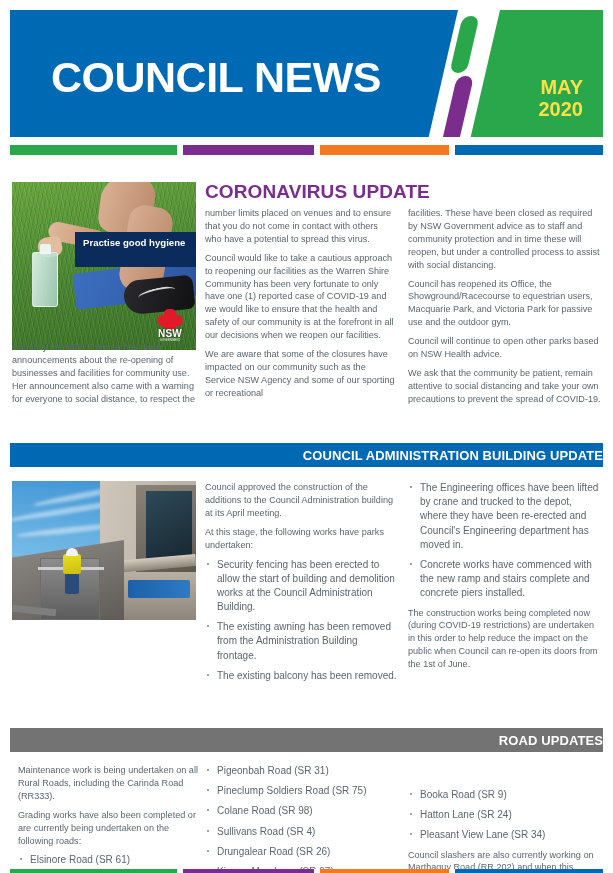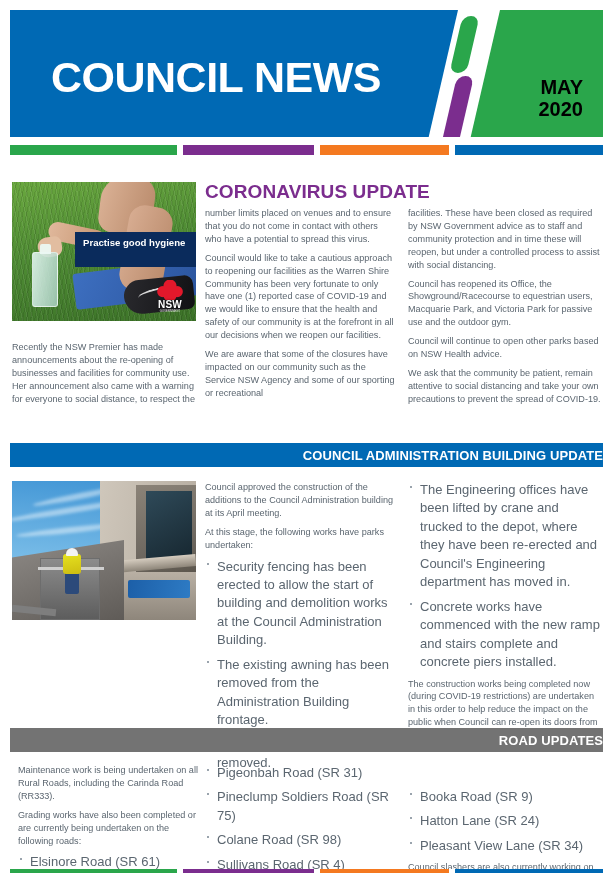--- a/index.html
+++ b/index.html
@@ -82,21 +82,21 @@
     height: 61px;
     background: #7b2d8e;
     border-radius: 9px 9px 0 0;
     transform: skewX(-13deg);
   }
   .mast-date {
     position: absolute;
     right: 20px;
     top: 66px;
     text-align: right;
-    color: #000000;
+    color: #fde047;
     font-weight: bold;
     font-size: 20px;
     line-height: 1.12;
     z-index: 4;
   }
 
   
   .rule-bar {
     position: absolute;
     left: 10px;
@@ -158,41 +158,41 @@
     list-style: none;
     margin: 0 0 6px 0;
     padding: 0;
   }
   ul.bullets:last-child { margin-bottom: 0; }
   ul.bullets li {
     position: relative;
     padding-left: 12px;
     margin-bottom: 6px;
     color: #5b6670;
-    font-size: 13px;
+    font-size: 10px;
     line-height: 1.42;
   }
   ul.bullets li:last-child { margin-bottom: 0; }
   ul.bullets li::before {
     content: "";
     position: absolute;
     left: 2px;
     top: 5px;
     width: 2px;
     height: 2px;
     background: #9aa4ad;
   }
 
   
   .covid-photo {
     position: absolute;
     left: 12px;
     top: 182px;
     width: 184px;
-    height: 139px;
+    height: 168px;
     overflow: hidden;
     background: #4e8f34;
     text-decoration: underline;
   }
   .grass {
     position: absolute; inset: 0;
     background:
       repeating-linear-gradient(78deg, rgba(255,255,255,0.07) 0 1px, rgba(0,0,0,0.06) 1px 2px, transparent 2px 5px),
       repeating-linear-gradient(101deg, rgba(0,0,0,0.10) 0 1px, transparent 1px 4px),
       linear-gradient(170deg, #6aa83f 0%, #4e8b34 48%, #3c7228 100%);

